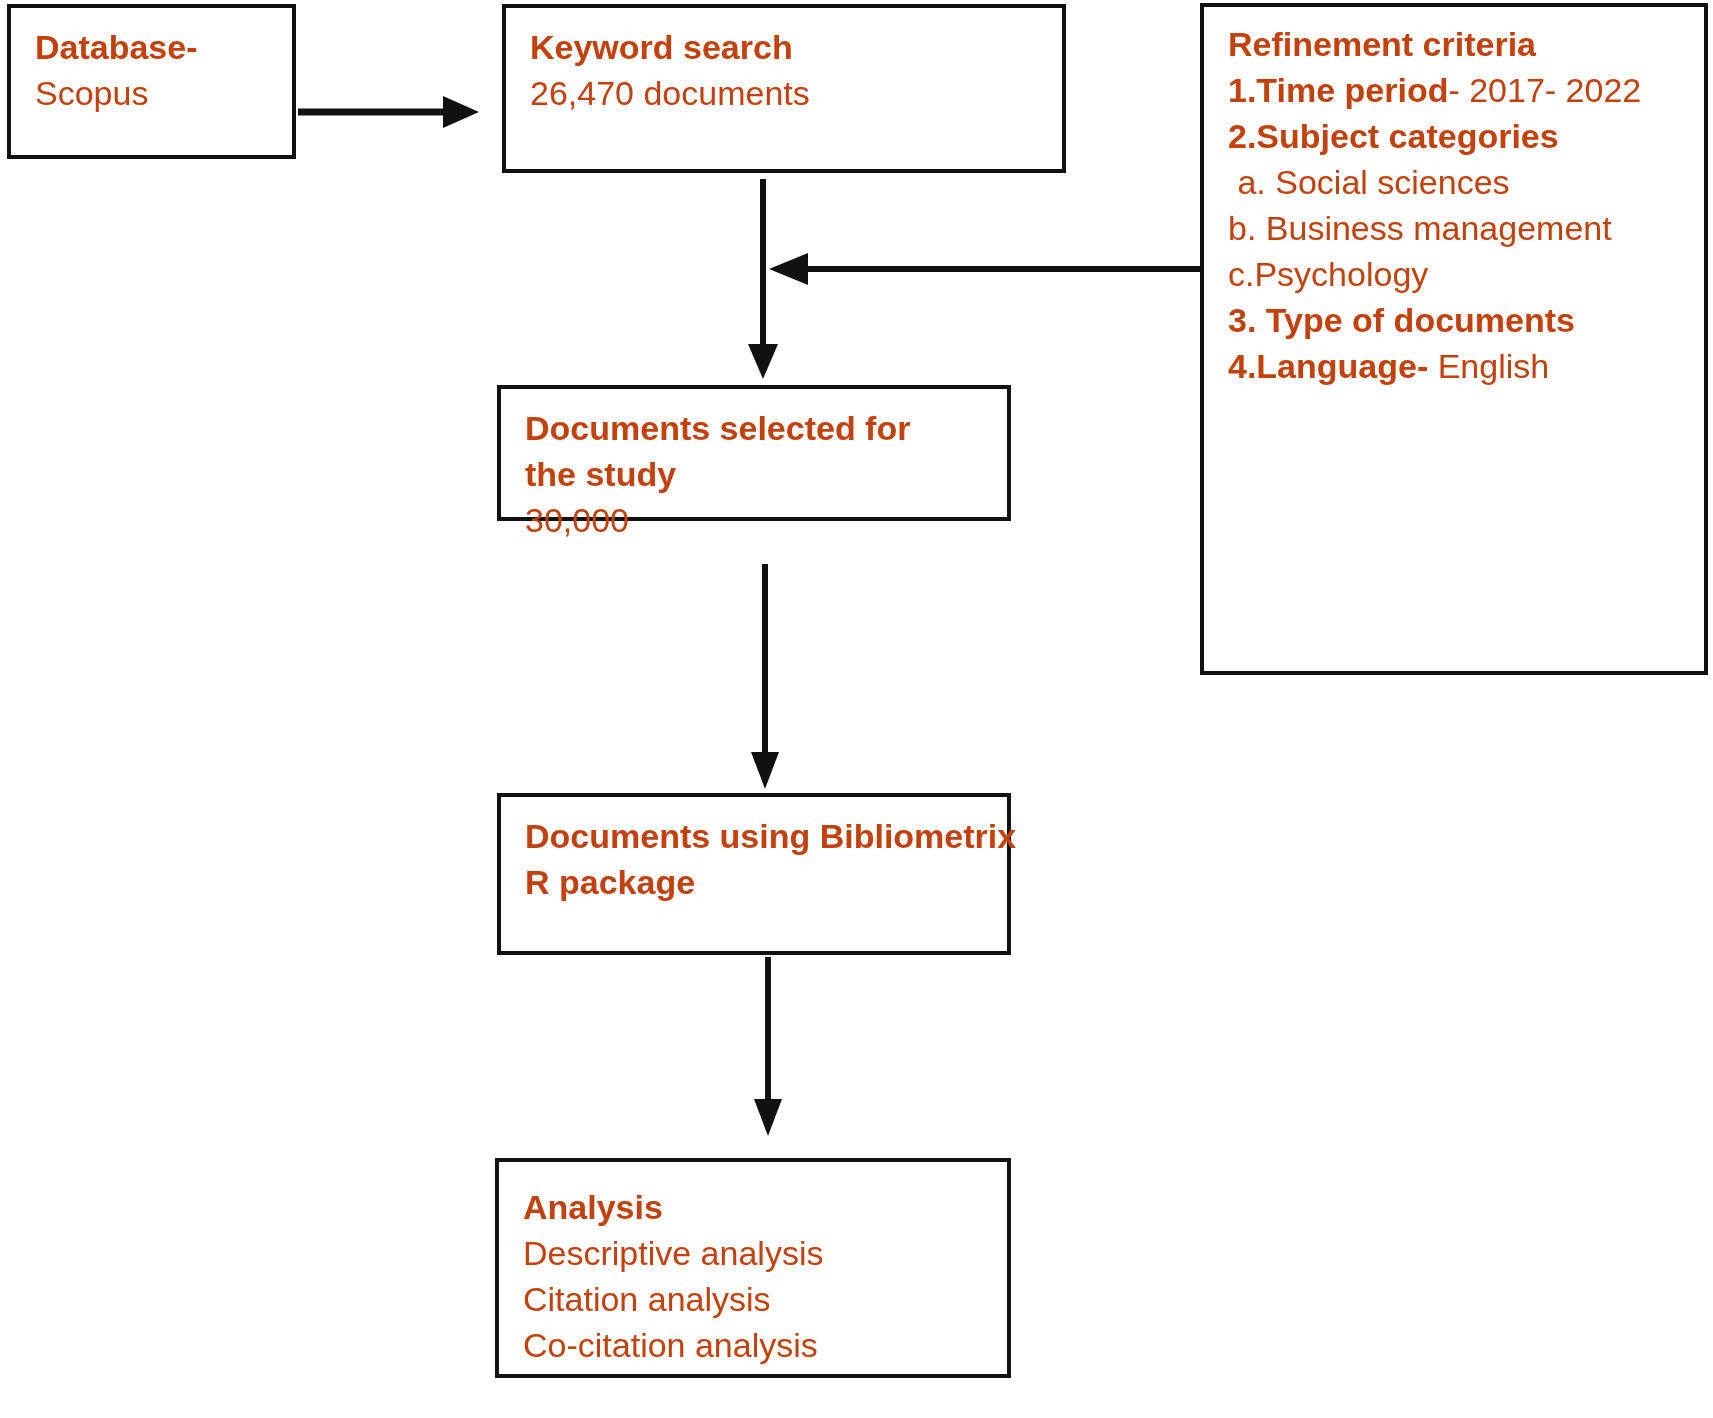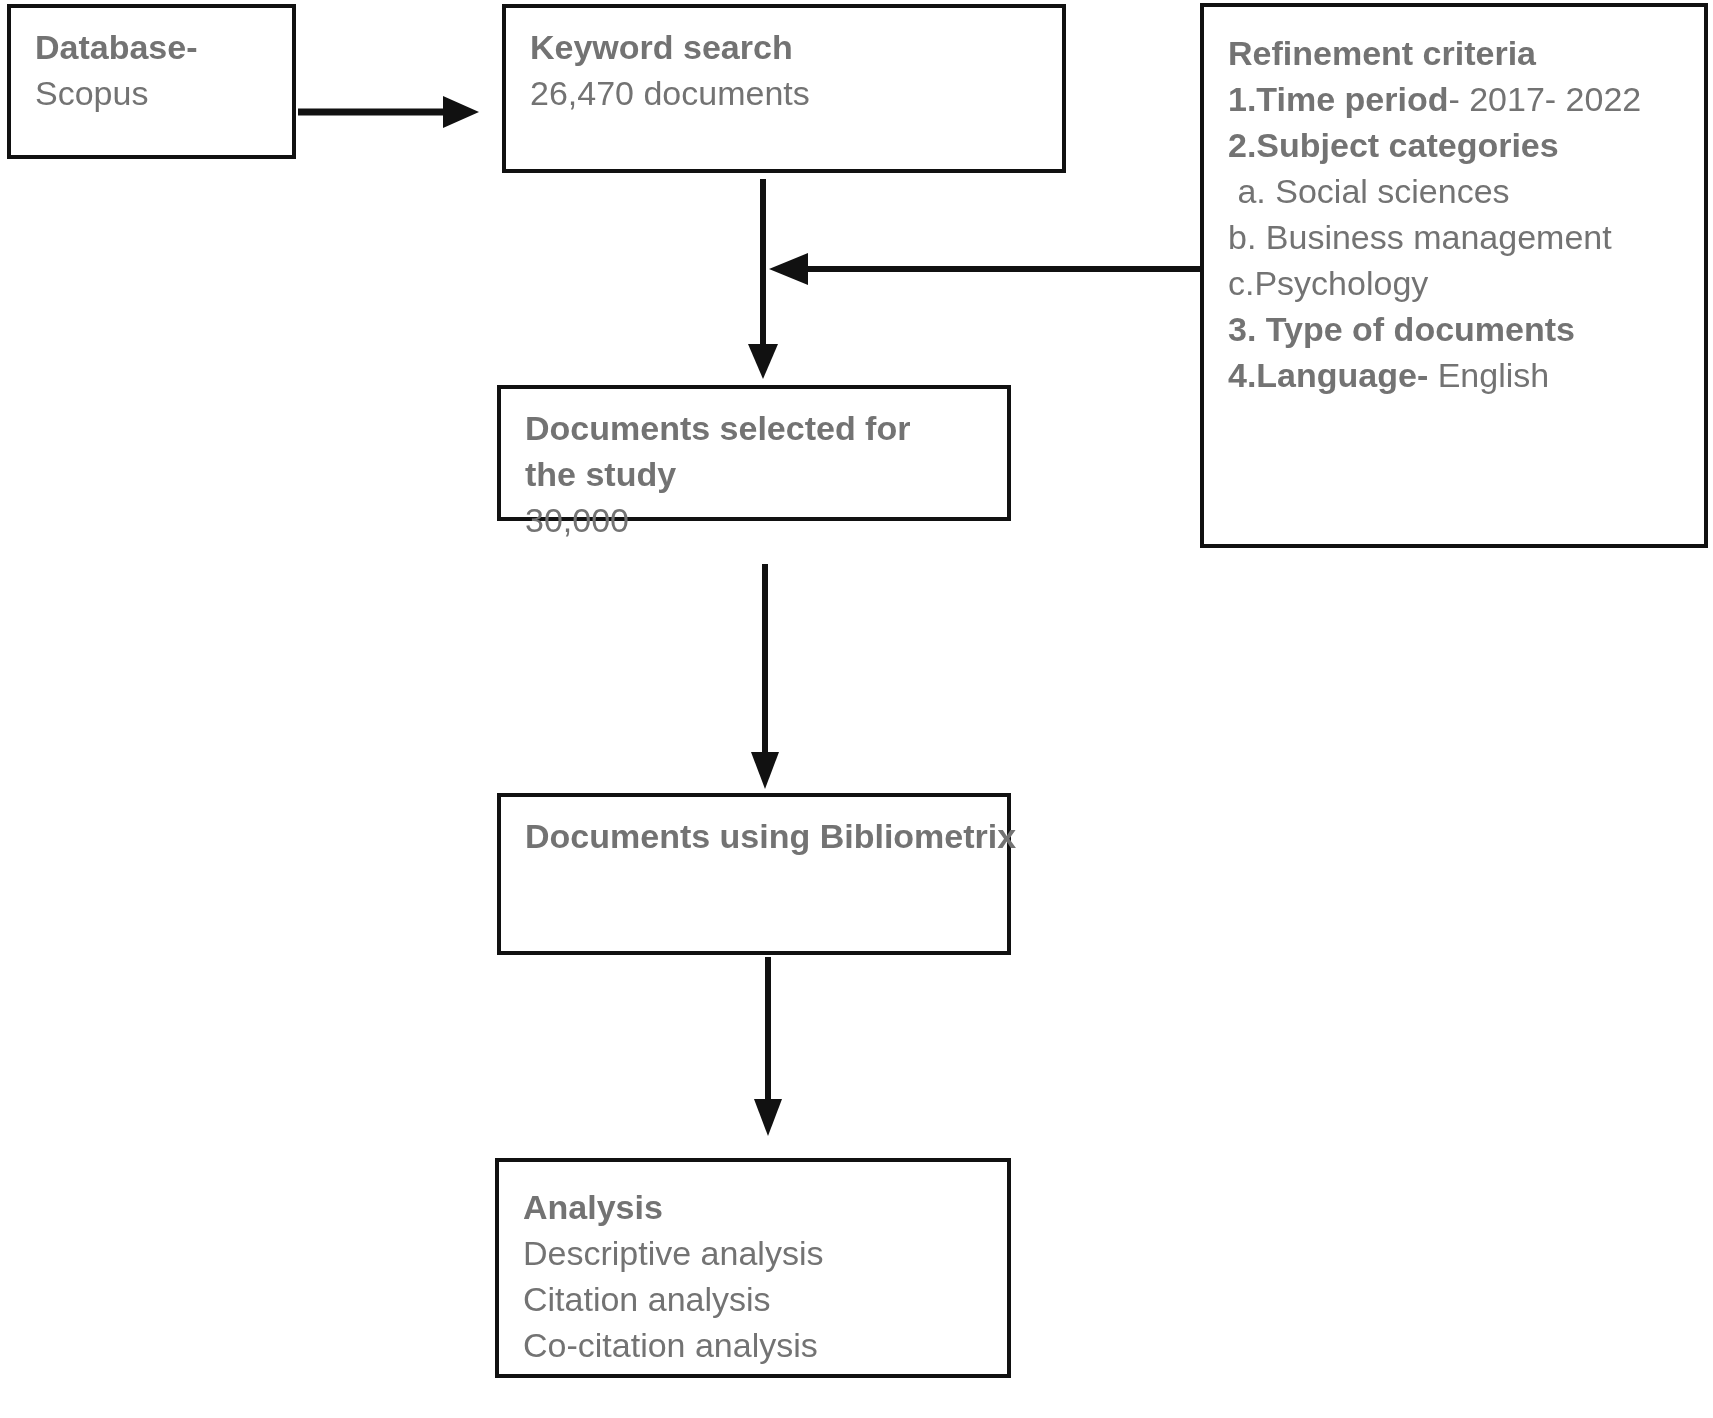--- a/index.html
+++ b/index.html
@@ -6,21 +6,21 @@
     margin: 0;
     padding: 0;
     background: #ffffff;
   }
   .canvas {
     position: relative;
     width: 1713px;
     height: 1418px;
     background: #ffffff;
     font-family: "Liberation Sans", sans-serif;
-    color: #737373;
+    color: #c2410c;
     overflow: hidden;
   }
   .arrow-layer {
     position: absolute;
     left: 0;
     top: 0;
     width: 1713px;
     height: 1418px;
     pointer-events: none;
   }
@@ -35,21 +35,21 @@
   }
   .node .line {
     white-space: pre;
   }
   .b {
     font-weight: 700;
   }
   
   #box-database      { left: 7px;    top: 4px;    width: 289px; height: 155px; }
   #box-keyword       { left: 502px;  top: 4px;    width: 564px; height: 169px; }
-  #box-refinement    { left: 1200px; top: 3px;    width: 508px; height: 545px; padding-top: 23px; }
+  #box-refinement    { left: 1200px; top: 3px;    width: 508px; height: 672px; padding-top: 14px; }
   #box-selected      { left: 497px;  top: 385px;  width: 514px; height: 136px; }
   #box-bibliometrix  { left: 497px;  top: 793px;  width: 514px; height: 162px; }
   #box-analysis      { left: 495px;  top: 1158px; width: 516px; height: 220px; padding-top: 22px; }
 </style>
 </head>
 <body>
 
 <div class="canvas">
 
   <svg class="arrow-layer" viewBox="0 0 1713 1418" xmlns="http://www.w3.org/2000/svg">
@@ -97,20 +97,21 @@
   </div>
 
   <div class="node" id="box-selected">
     <div class="line b">Documents selected for</div>
     <div class="line b">the study</div>
     <div class="line">30,000</div>
   </div>
 
   <div class="node" id="box-bibliometrix">
     <div class="line b">Documents using Bibliometrix</div>
+    <div class="line b">R package</div>
   </div>
 
   <div class="node" id="box-analysis">
     <div class="line b">Analysis</div>
     <div class="line">Descriptive analysis</div>
     <div class="line">Citation analysis</div>
     <div class="line">Co-citation analysis</div>
   </div>
 
 </div>

